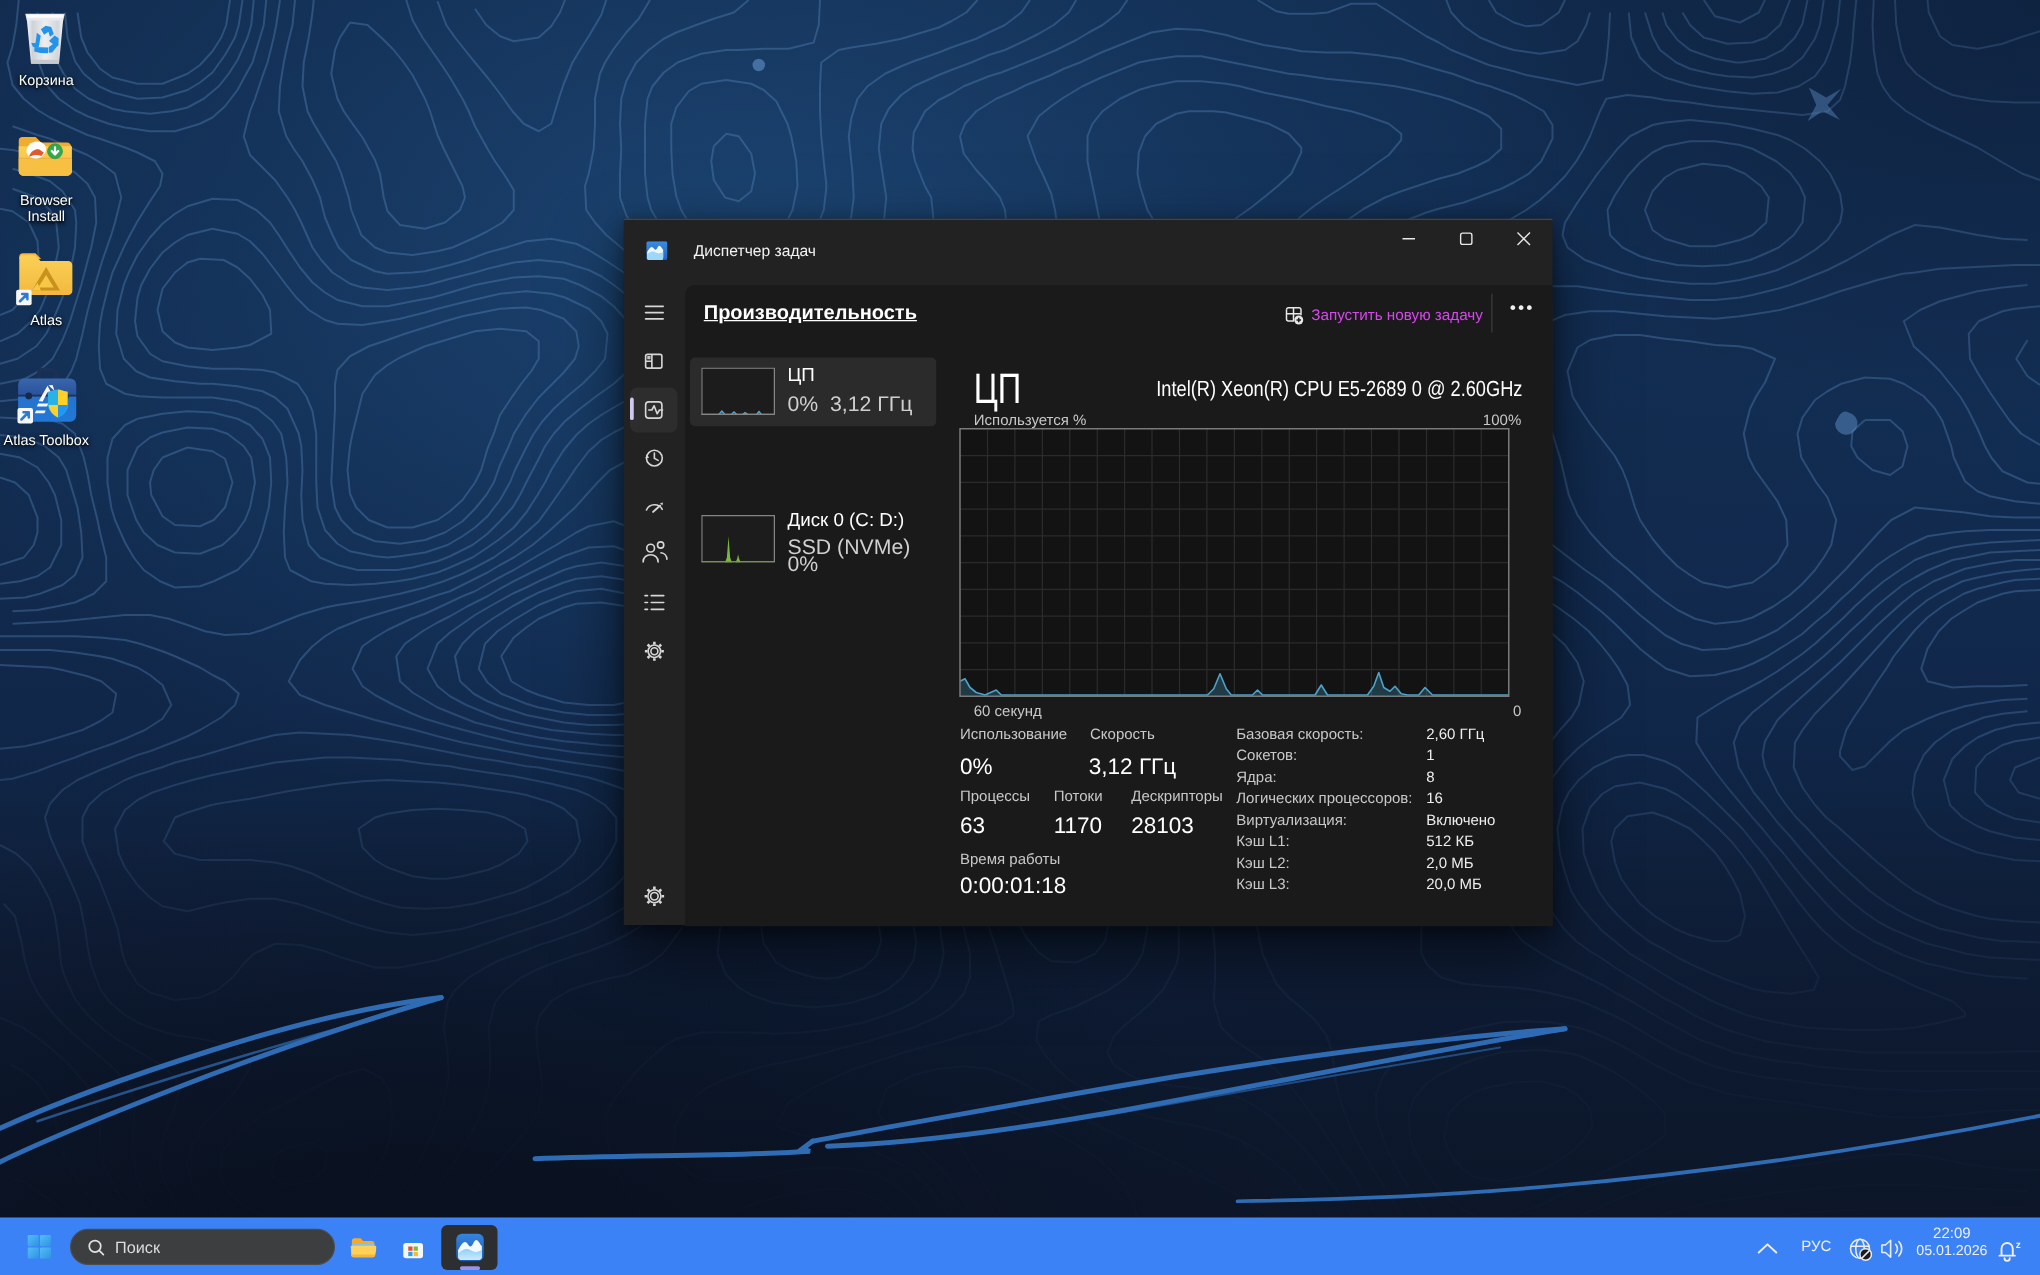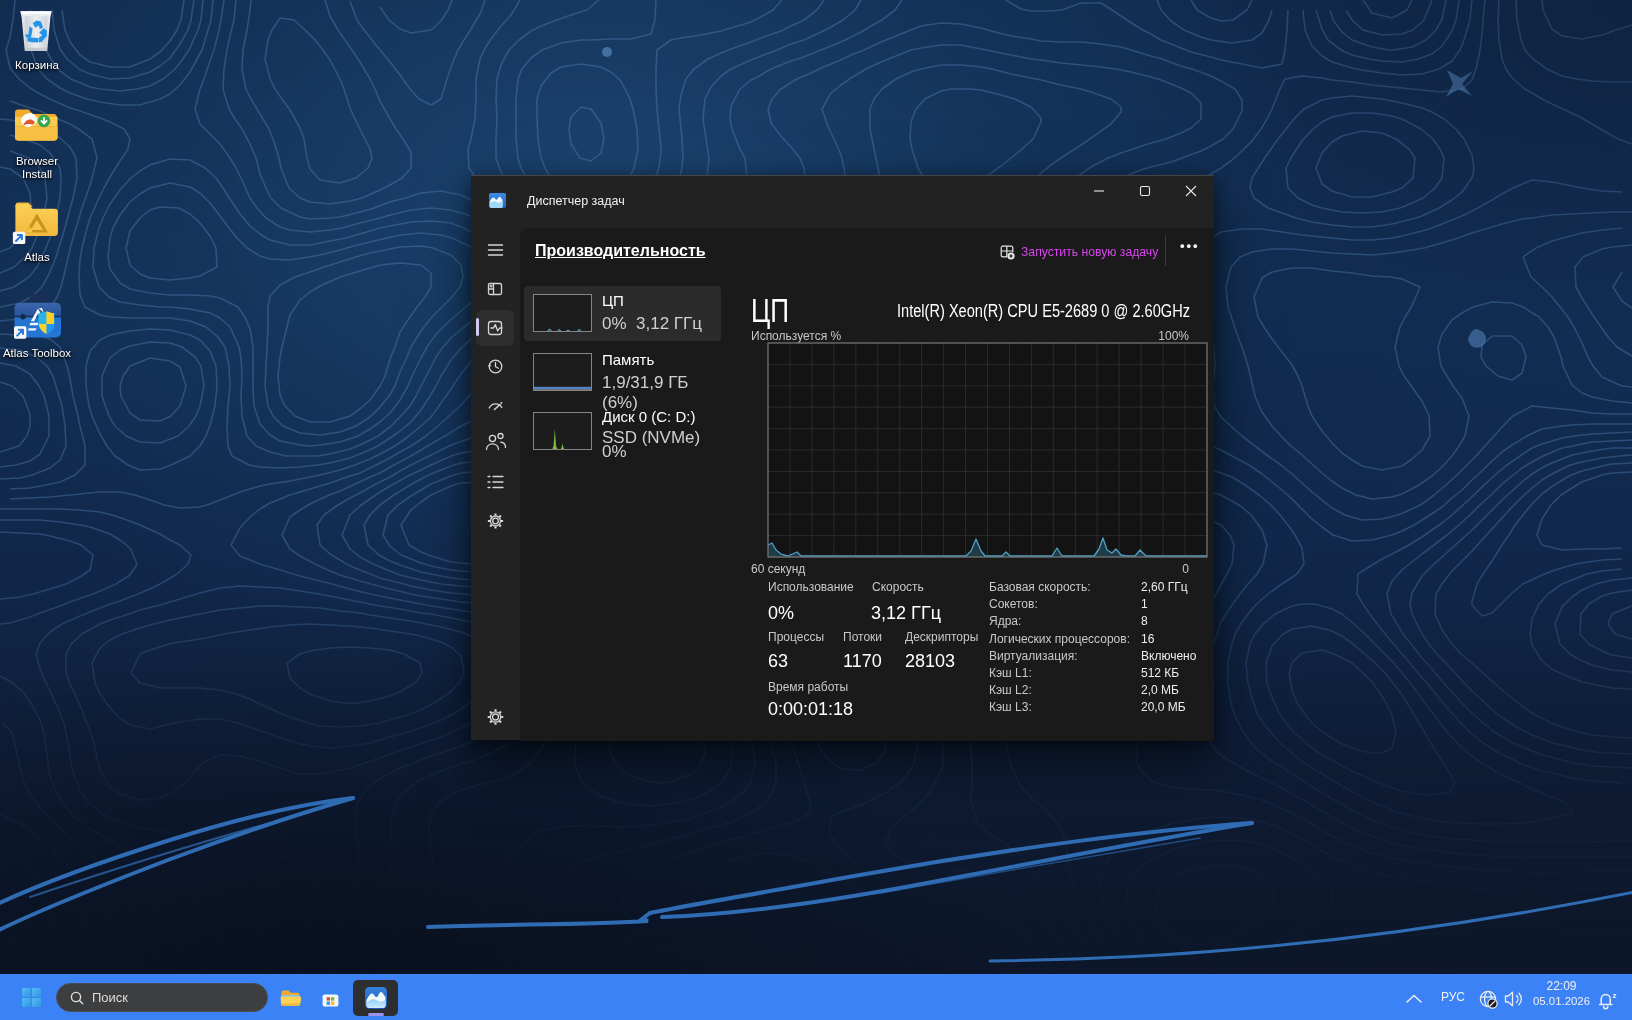--- a/index.html
+++ b/index.html
@@ -6,21 +6,21 @@
   background:
     radial-gradient(1050px 700px at 37% 20%, rgba(29,72,118,0.85) 0%, rgba(23,56,97,0.6) 40%, rgba(17,40,72,0.25) 68%, rgba(13,30,56,0) 100%),
     linear-gradient(180deg, #112c50 0%, #122e54 30%, #10274a 55%, #0f203c 75%, #0e1a30 100%);
 }
 .ovl1 { position:absolute; inset:0; background:linear-gradient(180deg, rgba(8,12,24,0) 58%, rgba(10,15,28,0.3) 80%, rgba(10,14,26,0.42) 100%); }
 .ovl2 { position:absolute; inset:0; background:radial-gradient(1000px 520px at 20% 100%, rgba(6,10,20,0.55) 0%, rgba(6,10,20,0) 72%); }
 .ovl3 { position:absolute; inset:0; background:radial-gradient(700px 500px at 100% 0%, rgba(8,14,28,0.3) 0%, rgba(8,14,28,0) 70%); }
 .dicon { position:absolute; left:-1px; width:76px; height:80px; }
 .dicon svg { position:absolute; }
 .dlab { position:absolute; top:53px; left:-6px; width:88px; text-align:center; color:#fff; font-size:11.5px; line-height:12.5px; text-shadow:0 1px 2px rgba(0,0,0,0.95), 0 1px 4px rgba(0,0,0,0.8); }
-#win { position:absolute; left:471px; top:175px; width:743px; height:565px; background:#222222; border-radius:0;
+#win { position:absolute; left:499px; top:175px; width:743px; height:565px; background:#222222; border-radius:0;
   box-shadow:0 22px 50px rgba(0,0,0,0.55), 0 4px 14px rgba(0,0,0,0.45); border-top:1px solid #454545; }
 #titlebar { position:absolute; left:0; top:0; width:100%; height:52px; }
 #title { position:absolute; left:56px; top:18px; font-size:12.5px; color:#f2f2f2; }
 .capbtn { position:absolute; top:0; width:46px; height:30px; }
 #panel { position:absolute; left:49px; top:52px; width:694px; height:513px; background:#1a1a1a; border-radius:8px 0 0 0; }
 #hdr { position:absolute; left:15px; top:14px; font-size:16px; font-weight:bold; color:#fff;text-decoration:underline; }
 .litem { position:absolute; left:4px; width:197px; height:55px; border-radius:4px; }
 .litem.sel { background:#2b2b2b; }
 .lg { position:absolute; left:9px; top:8px; }
 .lt1 { position:absolute; left:78px; font-size:15px; color:#fff; }
@@ -356,30 +356,20 @@
     <div class="litem sel" style="top:58px">
       <span class="lg"><svg width="59" height="38" viewBox="0 0 59 38">
 <rect width="59" height="38" fill="#1c1c1c"></rect>
 <path d="M0 37.5h14l2.5-2.7 2.5 2.7h5l2.2-2 2.3 2h4.5l2-1.5 2.2 1.5h7l2-2.3 2 2.3h10.8" stroke="#5aa7cf" fill="none"></path>
 <path d="M0 38v-0.5h14l2.5-2.7 2.5 2.7h5l2.2-2 2.3 2h4.5l2-1.5 2.2 1.5h7l2-2.3 2 2.3h10.8v0.5z" fill="rgba(90,170,205,0.45)"></path>
 <rect x="0.5" y="0.5" width="58" height="37" fill="none" stroke="#858585"></rect>
 </svg></span>
       <span class="lt1" style="top:6px">ЦП</span>
       <span class="lt2" style="top:28px">0%&nbsp; 3,12 ГГц</span>
     </div>
-    <div class="litem" style="top:117px">
-      <span class="lg"><svg width="59" height="38" viewBox="0 0 59 38">
-<rect width="59" height="38" fill="#1c1c1c"></rect>
-<rect x="1" y="33.8" width="57" height="2.4" fill="#5585c8"></rect>
-<rect x="1" y="36.4" width="57" height="1.2" fill="#9a9a9a"></rect>
-<rect x="0.5" y="0.5" width="58" height="37" fill="none" stroke="#858585"></rect>
-</svg></span>
-      <span class="lt1" style="top:6px">Память</span>
-      <span class="lt2" style="top:28px">1,9/31,9 ГБ (6%)</span>
-    </div>
     <div class="litem" style="top:176px">
       <span class="lg"><svg width="59" height="38" viewBox="0 0 59 38">
 <rect width="59" height="38" fill="#1c1c1c"></rect>
 <path d="M19 38l1.5-4 1.3-17 1.3 17 1.5 4z" fill="#7cb83f"></path>
 <path d="M27.5 38l1.2-3 0.8-3.5 0.8 3.5 1.2 3z" fill="#7cb83f"></path>
 <path d="M0 37.5h59" stroke="#7cb83f"></path>
 <rect x="0.5" y="0.5" width="58" height="37" fill="none" stroke="#858585"></rect>
 </svg></span>
       <span class="lt1" style="top:4px">Диск 0 (C: D:)</span>
       <span class="lt2" style="top:24px">SSD (NVMe)</span>

